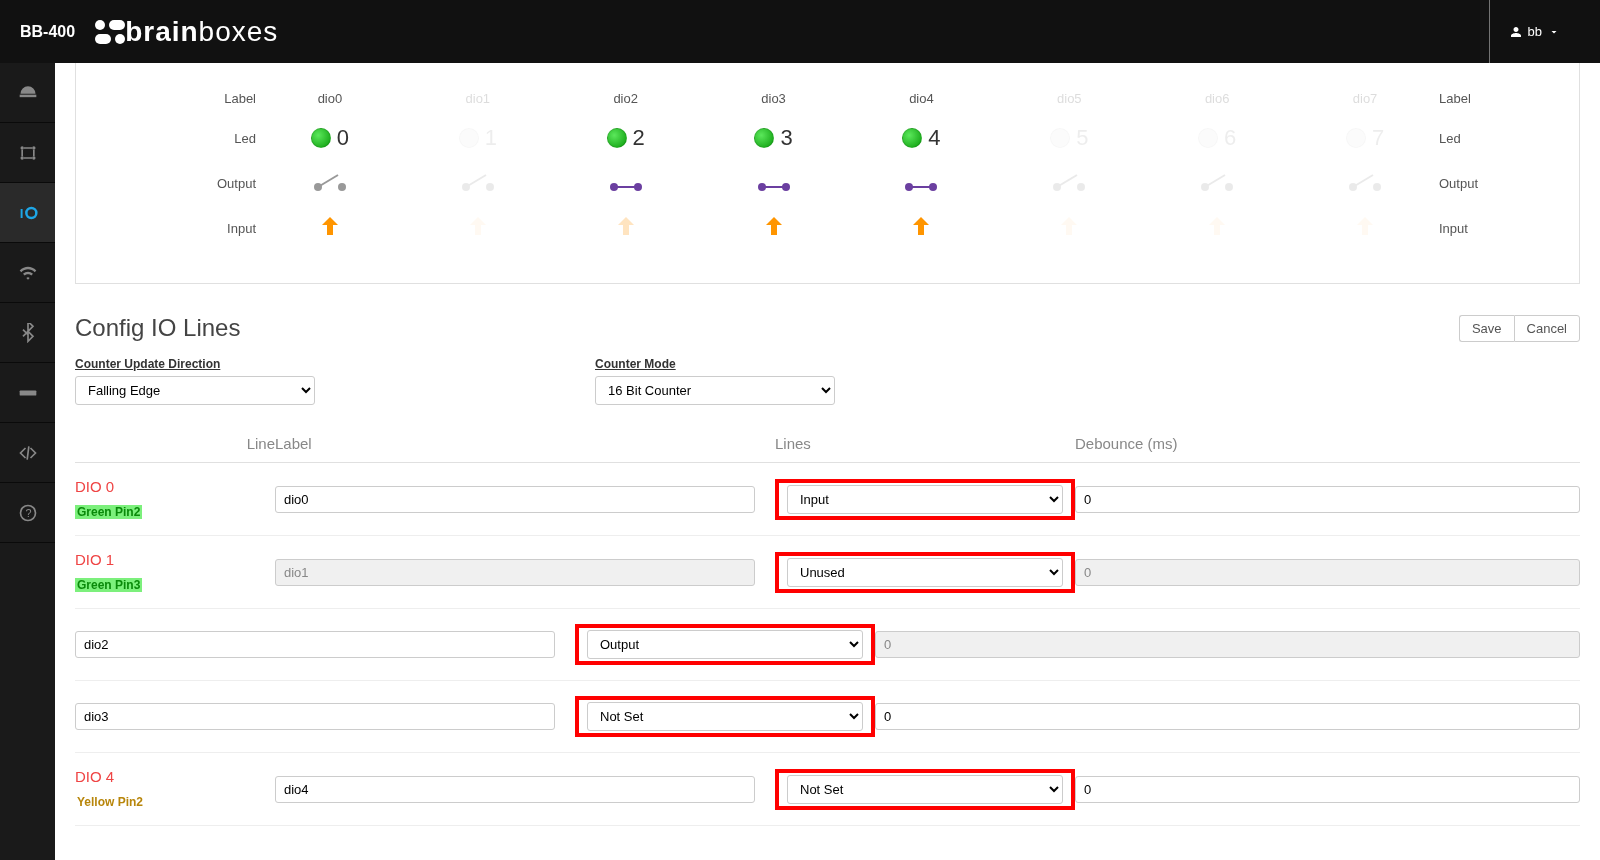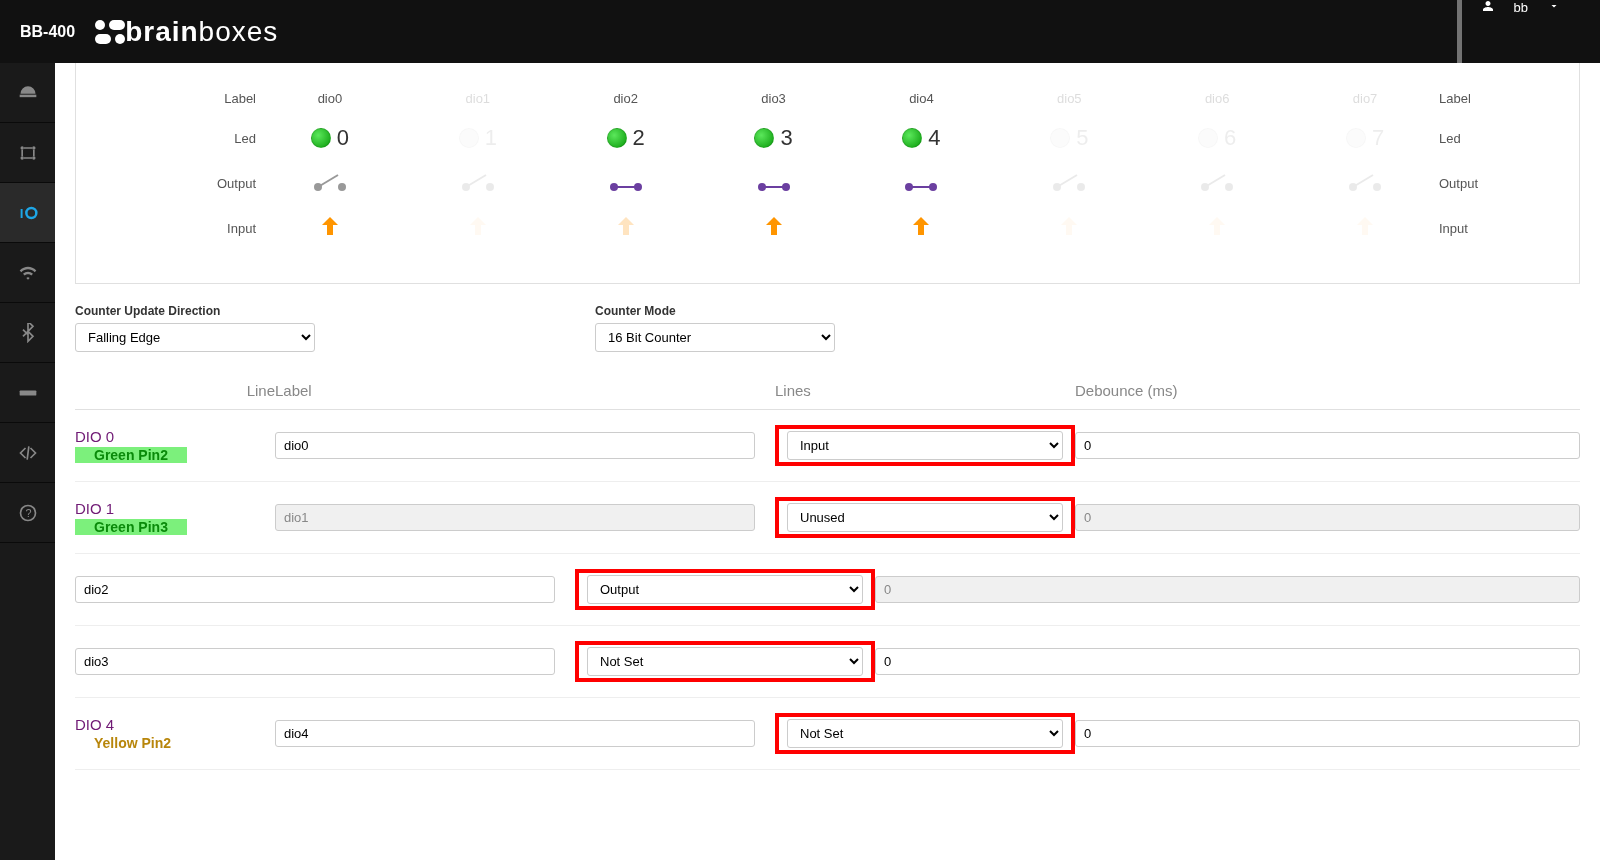--- a/index.html
+++ b/index.html
@@ -6,21 +6,21 @@
 body { font-family: "Segoe UI", Arial, sans-serif; background: #fff; color: #333; }
 .topbar { background: #111; color: #fff; height: 63px; display: flex; align-items: center; padding: 0 20px; position: relative; }
 .topbar .model { font-size: 16px; font-weight: 600; margin-right: 20px; }
 .topbar .logo { display: flex; align-items: center; gap: 0; }
 .topbar .logo-mark { display: flex; flex-direction: column; gap: 4px; }
 .topbar .logo-mark-row { display: flex; gap: 4px; }
 .topbar .logo-mark .pill { width: 16px; height: 10px; background: #fff; border-radius: 5px; }
 .topbar .logo-mark .dot { width: 10px; height: 10px; background: #fff; border-radius: 50%; }
 .topbar .logo-text { font-size: 28px; font-weight: 300; letter-spacing: 1px; }
 .topbar .logo-text b { font-weight: 700; }
-.topbar .user { margin-left: auto; border-left: 5px solid #737373; height: 100%; display: flex; padding: 0 20px; font-size: 13px; gap: 20px; }
+.topbar .user { margin-left: auto; border-left: 1px solid #737373; height: 100%; display: flex; align-items: center; padding: 0 20px; font-size: 13px; gap: 6px; }
 .topbar .user svg { width: 12px; height: 12px; fill: #fff; }
 .layout { display: flex; height: calc(100vh - 63px); }
 .sidebar { width: 55px; background: #1a1a1a; display: flex; flex-direction: column; }
 .sidebar .navitem { height: 60px; display: flex; align-items: center; justify-content: center; cursor: pointer; border-bottom: 1px solid #0a0a0a; }
 .sidebar .navitem svg { width: 20px; height: 20px; fill: #888; }
 .sidebar .navitem.active { background: #2a2a2a; }
 .sidebar .navitem.active svg { fill: #1ea6e6; }
 .main { flex: 1; overflow-y: scroll; padding: 0 20px 40px 20px; background: #fff; }
 .status-panel { border: 1px solid #e0e0e0; border-top: none; padding: 20px 20px 30px 20px; margin-bottom: 20px; }
 .status-row { display: flex; align-items: center; margin-bottom: 10px; min-height: 30px; }
@@ -43,34 +43,34 @@
 .sw-closed .sw-dot { fill: #6b3fa0; }
 .arrow-cell svg { width: 24px; height: 24px; }
 .arrow-on { fill: #ff9500; }
 .arrow-off { fill: #ffe4c0; }
 .section-header { display: flex; align-items: center; margin: 30px 0 15px 0; }
 .section-header h2 { font-size: 24px; font-weight: 400; color: #444; }
 .section-header .actions { margin-left: auto; display: flex; }
 .section-header button { background: #fff; border: 1px solid #ccc; padding: 5px 12px; font-size: 13px; cursor: pointer; color: #555; }
 .section-header button:first-child { border-right: none; border-radius: 3px 0 0 3px; }
 .section-header button:last-child { border-radius: 0 3px 3px 0; }
-.config-top { display: flex; gap: 40px; margin-bottom: 20px; }
+.config-top { display: flex; gap: 40px; margin-bottom: 20px; text-decoration: underline; }
 .config-field { width: 480px; }
 .config-field label { font-size: 12px; font-weight: 600; color: #333; display: block; margin-bottom: 5px; }
 .config-field select { width: 240px; padding: 5px 8px; border: 1px solid #ccc; border-radius: 3px; font-size: 13px; background: #fff; }
 .table { width: 100%; }
 .thead { display: flex; padding: 10px 0; border-bottom: 1px solid #e0e0e0; font-size: 15px; color: #888; }
 .th-line { width: 200px; text-align: right; }
 .th-label { width: 500px; }
 .th-mode { width: 300px; }
 .th-deb { flex: 1; text-align: left; }
 .trow { display: flex; align-items: center; padding: 15px 0; border-bottom: 1px solid #eee; }
 .cell-line { width: 200px; }
-.cell-line .line-name { font-size: 15px; color: #701a75; }
-.cell-line .pin-badge { font-size: 14px; font-weight: 600; display: inline-block; padding: 0px 19px; margin-top: 2px; }
+.cell-line .line-name { font-size: 15px; color: #ef4444; }
+.cell-line .pin-badge { font-size: 12px; font-weight: 600; display: inline-block; padding: 0px 2px; margin-top: 10px; }
 .pin-green { color: #0a8a0a; background: #7cf07c; }
 .pin-yellow { color: #b8860b; background: #fff; }
 .cell-label { width: 500px; padding-right: 20px; }
 .cell-label input { width: 100%; padding: 5px 8px; border: 1px solid #ccc; border-radius: 3px; font-size: 13px; }
 .cell-label input:disabled { background: #f0f0f0; color: #888; }
 .cell-mode { width: 300px; padding-right: 20px; position: relative; }
 .cell-mode select { width: 100%; padding: 5px 8px; border: 1px solid #ccc; border-radius: 3px; font-size: 13px; background: #fff; }
 .cell-mode.highlight { outline: 4px solid #ff0000; outline-offset: -4px; padding: 6px 12px; }
 .cell-deb { flex: 1; }
 .cell-deb input { width: 100%; padding: 5px 8px; border: 1px solid #ccc; border-radius: 3px; font-size: 13px; }
@@ -309,20 +309,27 @@
               </svg></div>
             <div class="dio-col faded arrow-cell">
        <svg viewBox="0 0 24 24">
          <path class="arrow-off" d="M12 2l8 8h-5v10h-6V10H4z"></path>
               </svg></div>
           </div>
         <div class="row-label-right">Input</div>
       </div>
     </div>
 
+    <div class="section-header">
+      <h2>Config IO Lines</h2>
+      <div class="actions">
+        <button>Save</button>
+        <button>Cancel</button>
+      </div>
+    </div>
 
     <div class="config-top">
       <div class="config-field">
         <label>Counter Update Direction</label>
         <select><option>Falling Edge</option></select>
       </div>
       <div class="config-field">
         <label>Counter Mode</label>
         <select><option>16 Bit Counter</option></select>
       </div>

